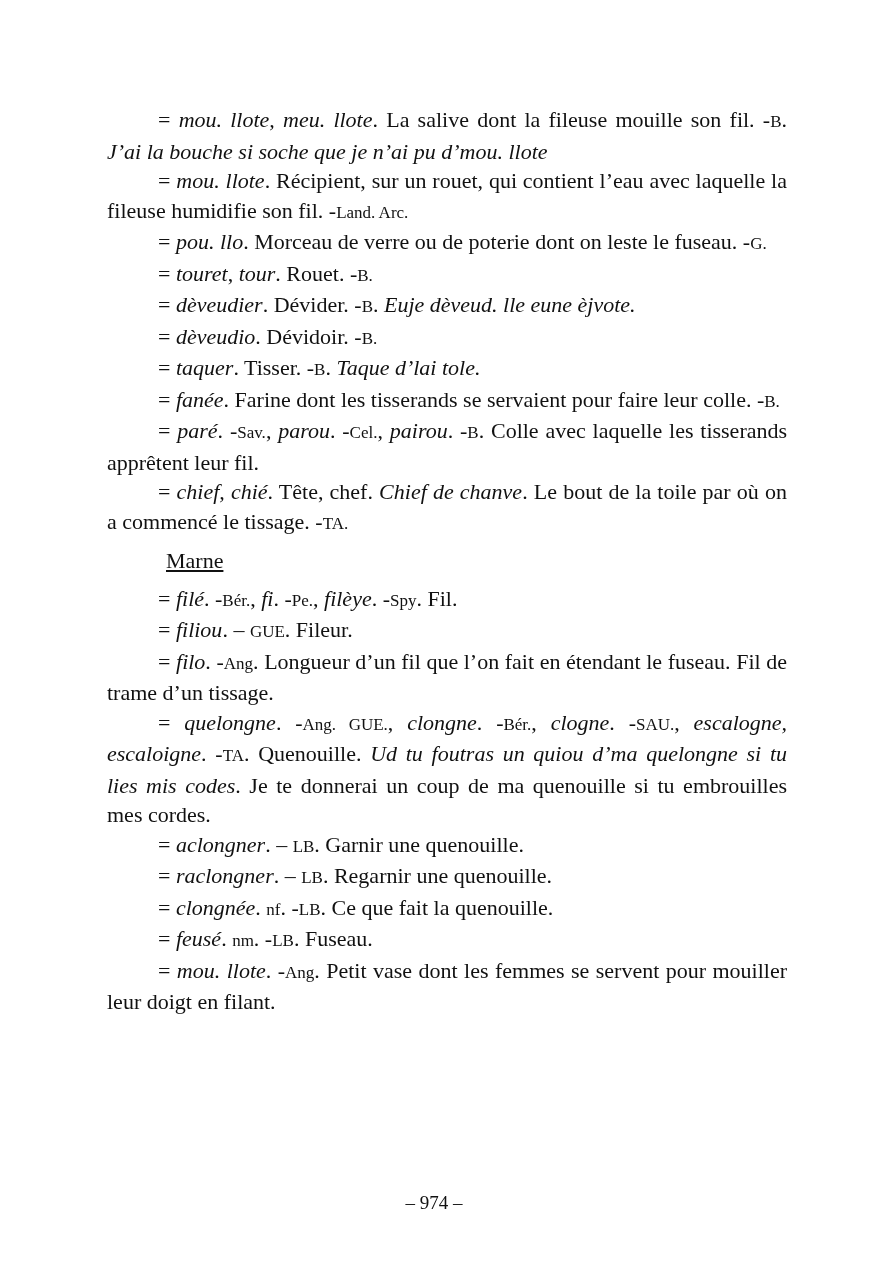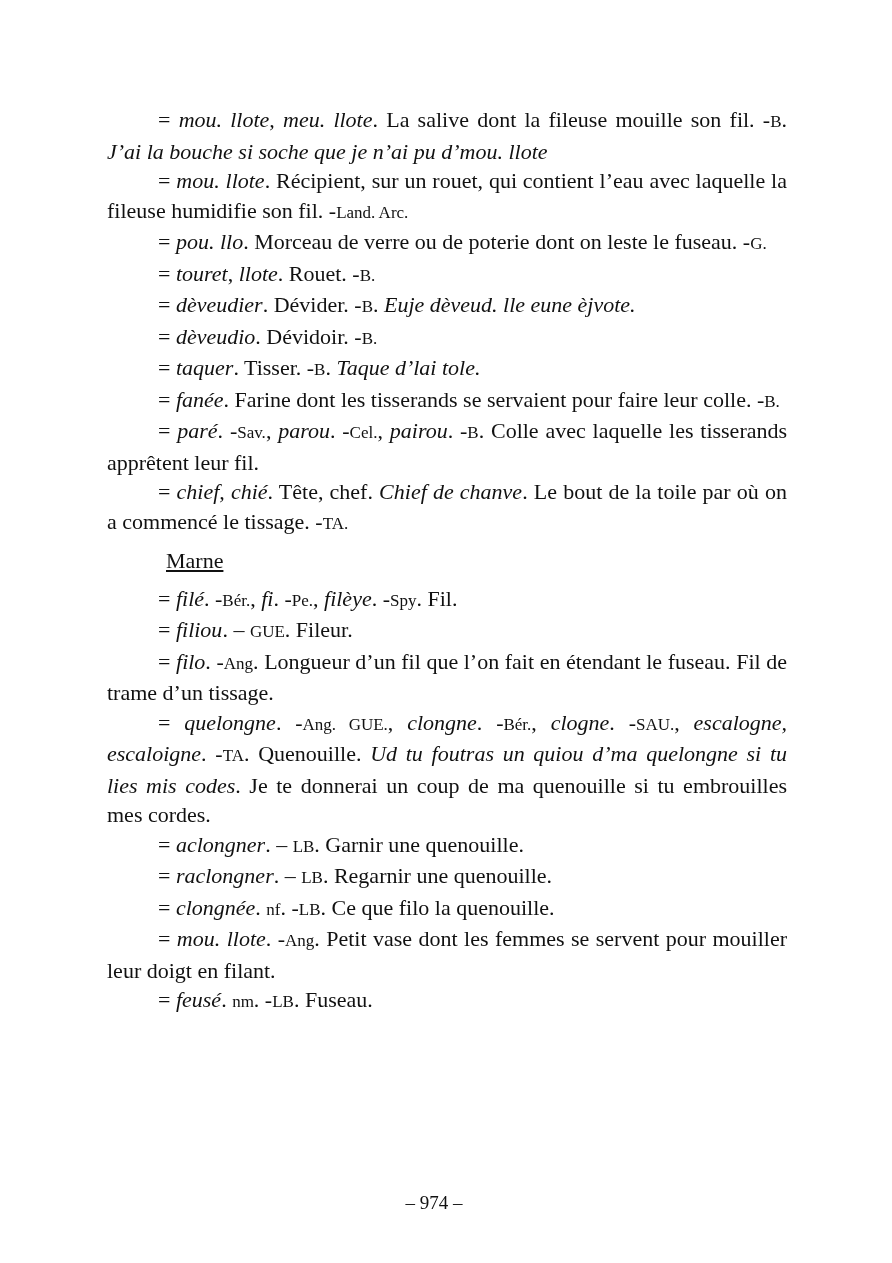--- a/index.html
+++ b/index.html
@@ -27,35 +27,35 @@
   }
 </style>
 </head>
 <body>
 
 <div class="page-body">
   <div id="group-before">
       <p class="para"><span>= </span><i>mou. llote, meu. llote</i><span>. La salive dont la fileuse mouille son fil. -</span><span class="sm">B</span><span>. </span><i>J’ai la bouche si soche que je n’ai pu d’mou. llote</i></p>
       <p class="para"><span>= </span><i>mou. llote</i><span>. Récipient, sur un rouet, qui contient l’eau avec laquelle la fileuse humidifie son fil. -</span><span class="sm">Land. Arc.</span></p>
       <p class="para"><span>= </span><i>pou. llo</i><span>. Morceau de verre ou de poterie dont on leste le fuseau. -</span><span class="sm">G.</span></p>
-      <p class="para"><span>= </span><i>touret</i><span>, </span><i>llote</i><span>. Rouet. -</span><span class="sm">B.</span></p>
+      <p class="para"><span>= </span><i>touret</i><span>, </span><i>tour</i><span>. Rouet. -</span><span class="sm">B.</span></p>
       <p class="para"><span>= </span><i>dèveudier</i><span>. Dévider. -</span><span class="sm">B</span><span>. </span><i>Euje dèveud. lle eune èjvote.</i></p>
       <p class="para"><span>= </span><i>dèveudio</i><span>. Dévidoir. -</span><span class="sm">B.</span></p>
       <p class="para"><span>= </span><i>taquer</i><span>. Tisser. -</span><span class="sm">B</span><span>. </span><i>Taque d’lai tole.</i></p>
       <p class="para"><span>= </span><i>fanée</i><span>. Farine dont les tisserands se servaient pour faire leur colle. -</span><span class="sm">B.</span></p>
       <p class="para"><span>= </span><i>paré</i><span>. -</span><span class="sm">Sav.</span><span>, </span><i>parou</i><span>. -</span><span class="sm">Cel.</span><span>, </span><i>pairou</i><span>. -</span><span class="sm">B</span><span>. Colle avec laquelle les tisserands apprêtent leur fil.</span></p>
       <p class="para"><span>= </span><i>chief, chié</i><span>. Tête, chef. </span><i>Chief de chanve</i><span>. Le bout de la toile par où on a commencé le tissage. -</span><span class="sm">TA.</span></p>
     </div>
   <p class="heading">Marne</p>
   <div id="group-after">
       <p class="para"><span>= </span><i>filé</i><span>. -</span><span class="sm">Bér.</span><span>, </span><i>fi</i><span>. -</span><span class="sm">Pe.</span><span>, </span><i>filèye</i><span>. -</span><span class="sm">Spy</span><span>. Fil.</span></p>
       <p class="para"><span>= </span><i>filiou</i><span>. – </span><span class="sm">GUE</span><span>. Fileur.</span></p>
       <p class="para"><span>= </span><i>filo</i><span>. -</span><span class="sm">Ang</span><span>. Longueur d’un fil que l’on fait en étendant le fuseau. Fil de trame d’un tissage.</span></p>
       <p class="para"><span>= </span><i>quelongne</i><span>. -</span><span class="sm">Ang. GUE.</span><span>, </span><i>clongne</i><span>. -</span><span class="sm">Bér.</span><span>, </span><i>clogne</i><span>. -</span><span class="sm">SAU.</span><span>, </span><i>escalogne, escaloigne</i><span>. -</span><span class="sm">TA</span><span>. Quenouille. </span><i>Ud tu foutras un quiou d’ma quelongne si tu lies mis codes</i><span>. Je te donnerai un coup de ma quenouille si tu embrouilles mes cordes.</span></p>
       <p class="para"><span>= </span><i>aclongner</i><span>. – </span><span class="sm">LB</span><span>. Garnir une quenouille.</span></p>
       <p class="para"><span>= </span><i>raclongner</i><span>. – </span><span class="sm">LB</span><span>. Regarnir une quenouille.</span></p>
-      <p class="para"><span>= </span><i>clongnée</i><span>. </span><span class="sm">nf</span><span>. -</span><span class="sm">LB</span><span>. Ce que filo la quenouille.</span></p>
+      <p class="para"><span>= </span><i>clongnée</i><span>. </span><span class="sm">nf</span><span>. -</span><span class="sm">LB</span><span>. Ce que fait la quenouille.</span></p>
+      <p class="para"><span>= </span><i>feusé</i><span>. </span><span class="sm">nm</span><span>. -</span><span class="sm">LB</span><span>. Fuseau.</span></p>
       <p class="para"><span>= </span><i>mou. llote</i><span>. -</span><span class="sm">Ang</span><span>. Petit vase dont les femmes se servent pour mouiller leur doigt en filant.</span></p>
-      <p class="para"><span>= </span><i>feusé</i><span>. </span><span class="sm">nm</span><span>. -</span><span class="sm">LB</span><span>. Fuseau.</span></p>
     </div>
 </div>
 
 <div class="page-number">– 974 –</div>
 
 </body></html>

